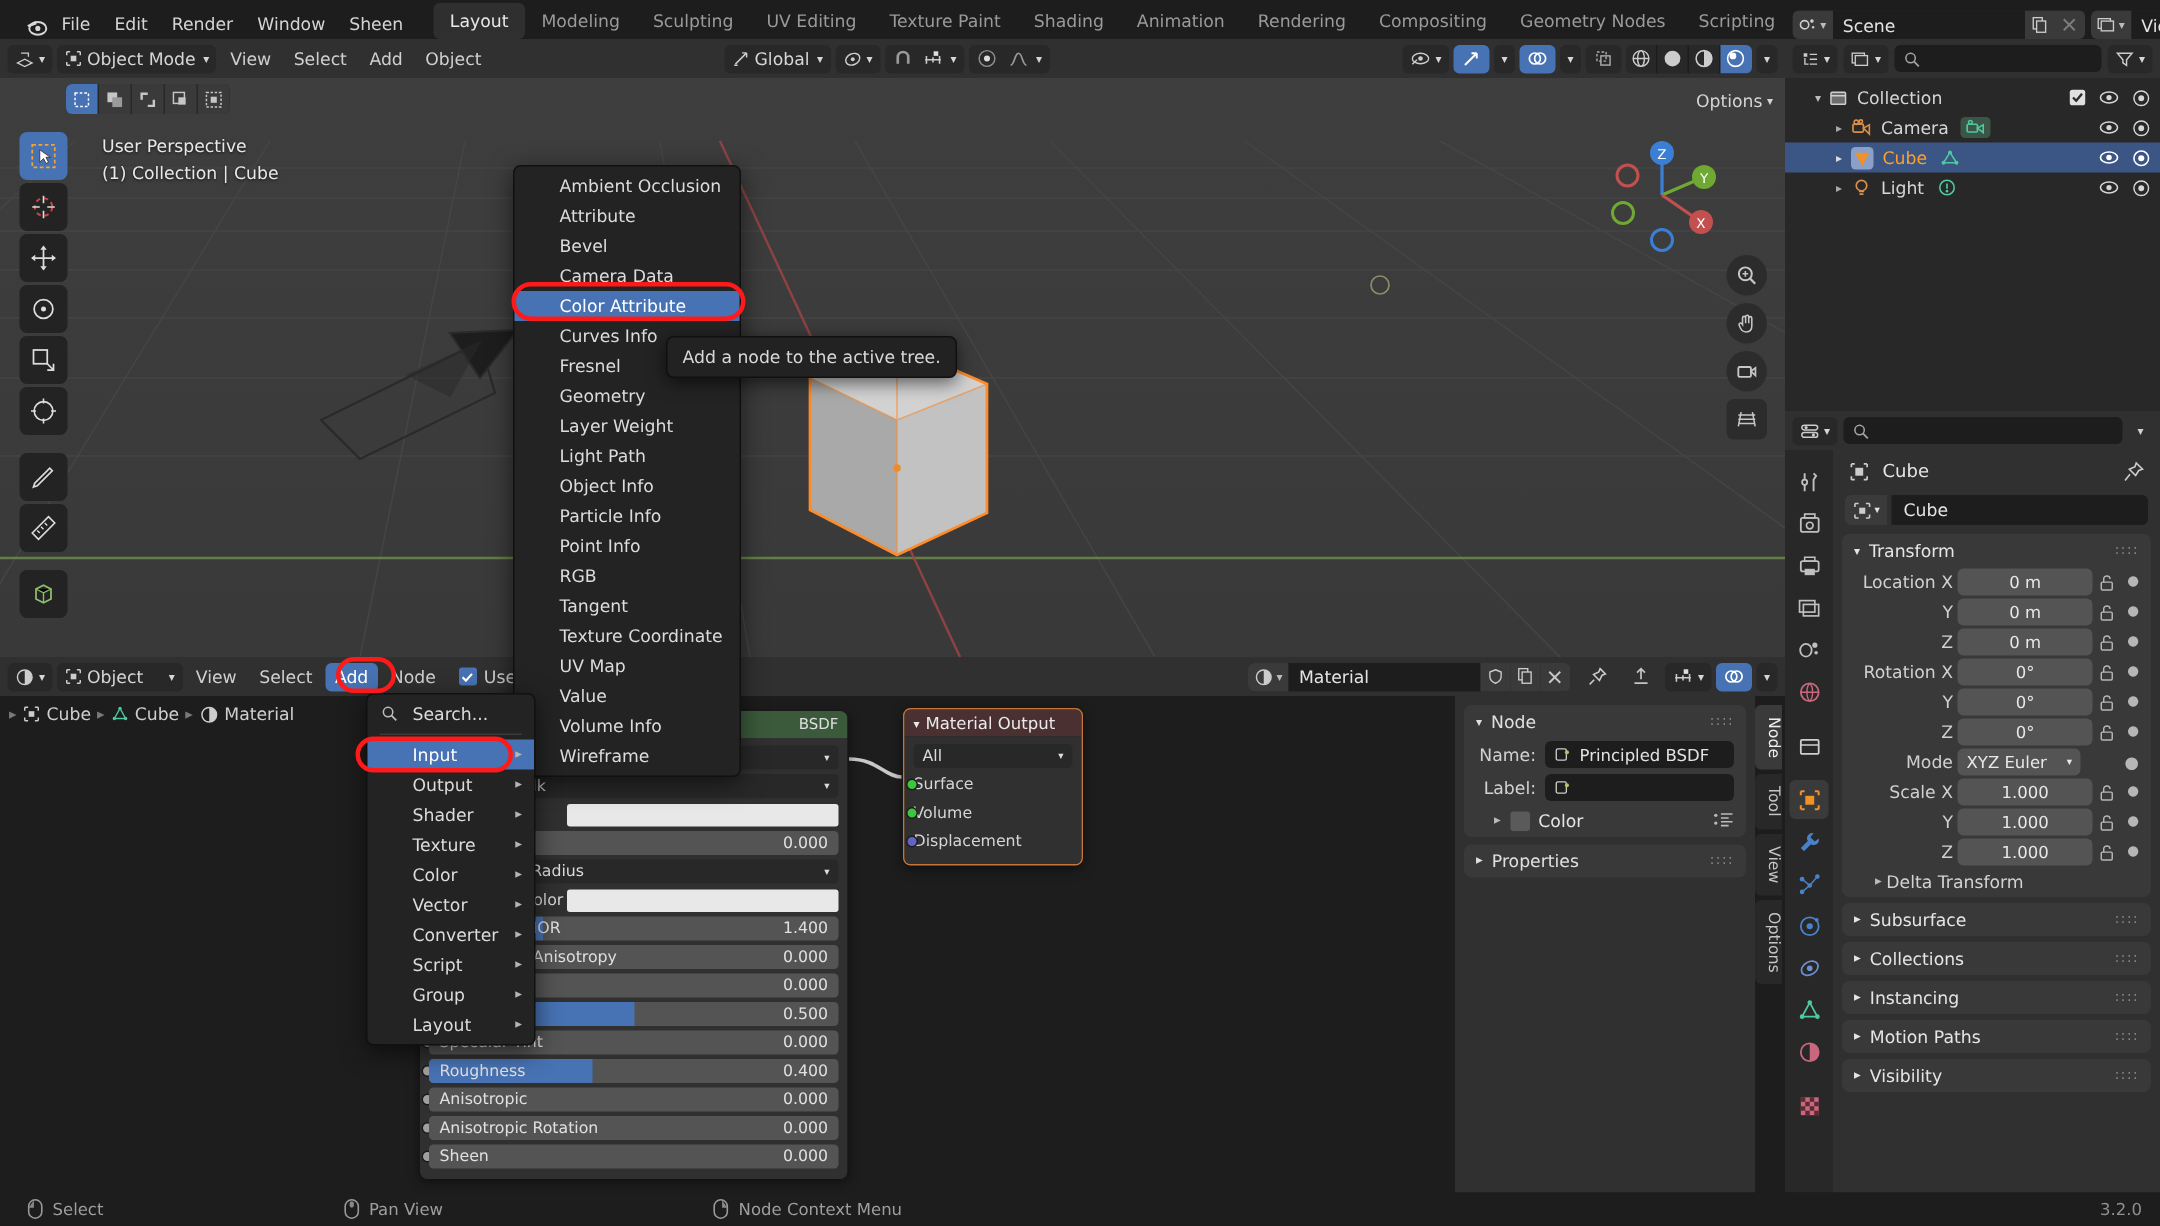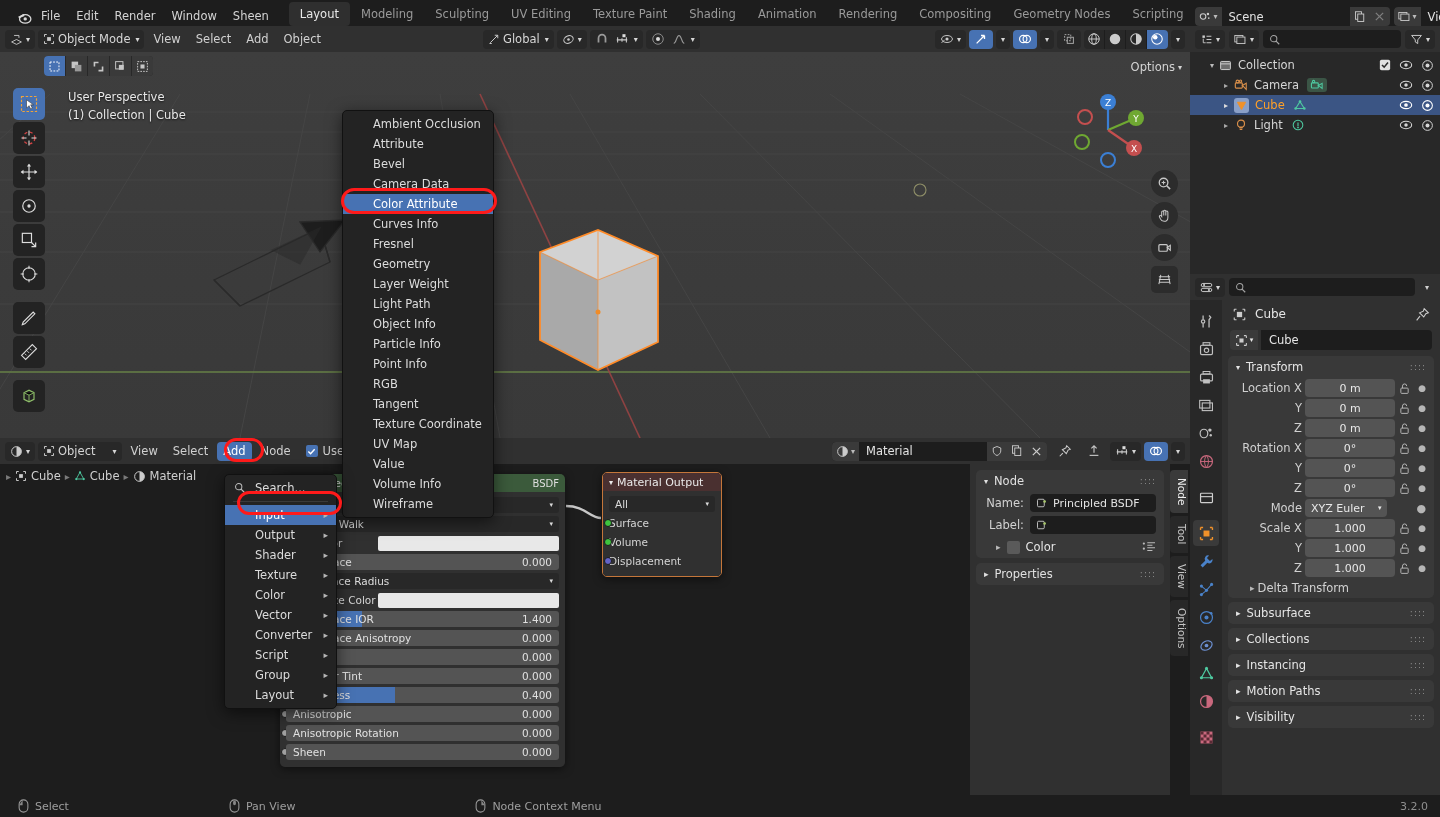--- a/index.html
+++ b/index.html
@@ -688,20 +688,21 @@
       <div class="mrow">Point Info</div>
       <div class="mrow">RGB</div>
       <div class="mrow">Tangent</div>
       <div class="mrow">Texture Coordinate</div>
       <div class="mrow">UV Map</div>
       <div class="mrow">Value</div>
       <div class="mrow">Volume Info</div>
       <div class="mrow">Wireframe</div>
     </div>
 
+  <div class="tooltip" style="left:444px; top:224px;">Add a node to the active tree.</div>
 
   <div class="se-header">
     <div class="hdr-btn">
       <svg width="13" height="13" viewBox="0 0 16 16">
           <circle cx="8" cy="8" r="6" fill="none" stroke="#ccc" stroke-width="1.2"></circle>
           <path d="M8 2 A6 6 0 0 1 8 14 Z" fill="#ccc"></path>
         </svg>
       <span style="font-size:8px">▾</span>
     </div>
     <div class="hdr-btn">
@@ -846,20 +847,28 @@
             <div class="nfield">
               <span>Subsurface Anisotropy</span>
               <span>0.000</span>
             </div>
           </div>
           <div class="nrow">
             <span class="sock l" style="background: rgb(159, 159, 159); left: -5px;"></span>
             <div class="nfield">
               <span>Metallic</span>
               <span>0.000</span>
+            </div>
+          </div>
+          <div class="nrow">
+            <span class="sock l" style="background: rgb(159, 159, 159); left: -5px;"></span>
+            <div class="nfield">
+              <span class="fill" style="width:50%"></span>
+              <span>Specular</span>
+              <span>0.500</span>
             </div>
           </div>
           <div class="nrow">
             <span class="sock l" style="background: rgb(159, 159, 159); left: -5px;"></span>
             <div class="nfield">
               <span>Specular Tint</span>
               <span>0.000</span>
             </div>
           </div>
           <div class="nrow">
@@ -944,21 +953,21 @@
     <span class="bc-sep">▸</span>
     <span>
       <svg width="13" height="13" viewBox="0 0 16 16">
           <circle cx="8" cy="8" r="6" fill="none" stroke="#ccc" stroke-width="1.2"></circle>
           <path d="M8 2 A6 6 0 0 1 8 14 Z" fill="#ccc"></path>
         </svg>
     </span>
     <span>Material</span>
   </div>
 
-  <div class="menu-pop" id="shader-add-menu" style="left:224px; top:462px; width:113px;margin-top:12px;">
+  <div class="menu-pop" id="shader-add-menu" style="left:244px; top:462px; width:113px;">
       <div class="mrow">Search...<span style="position: absolute; left: 9px; top: 4px;">
           <svg width="11" height="11" viewBox="0 0 14 14">
             <circle cx="6" cy="6" r="4" fill="none" stroke="#bdbdbd" stroke-width="1.3"></circle>
             <path d="M9 9 L13 13" stroke="#bdbdbd" stroke-width="1.5"></path>
           </svg>
         </span></div>
       <div class="msep"></div>
       <div class="mrow sel">Input<span class="arw">▸</span></div>
       <div class="mrow">Output<span class="arw">▸</span></div>
       <div class="mrow">Shader<span class="arw">▸</span></div>

